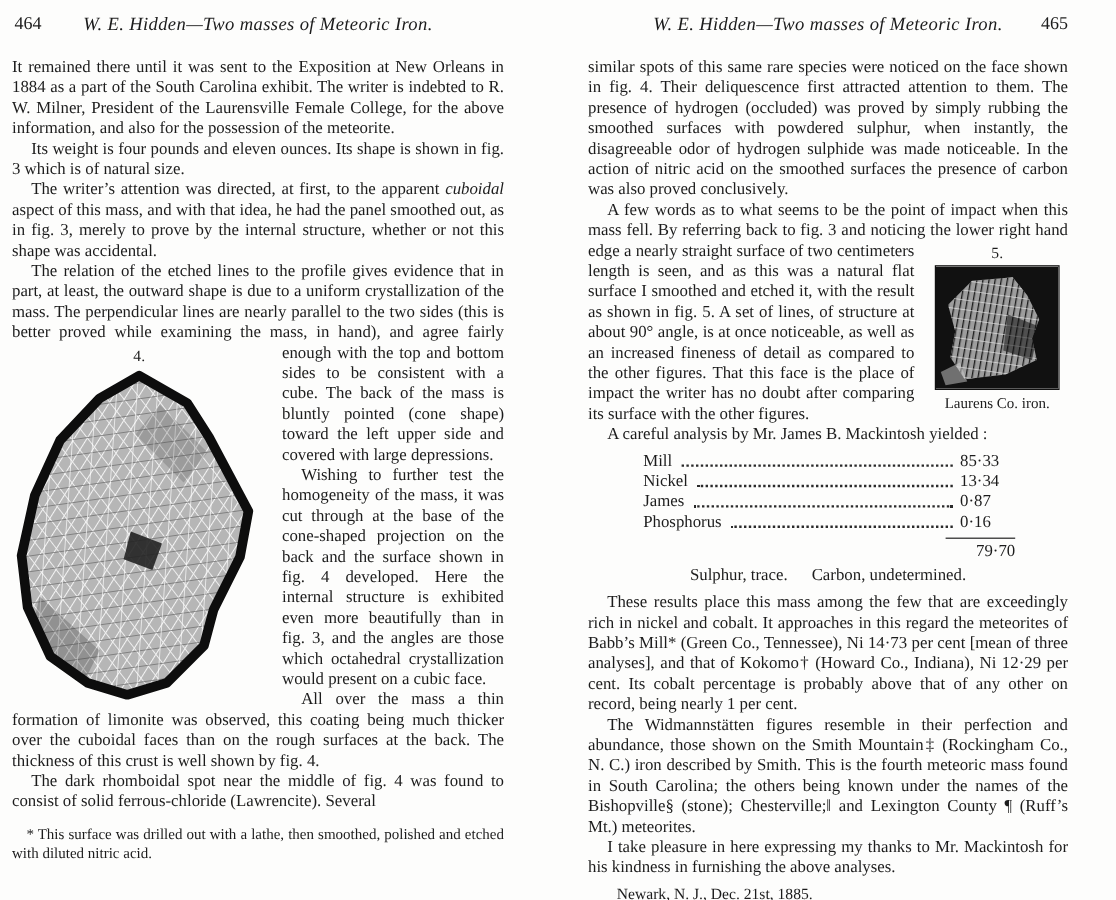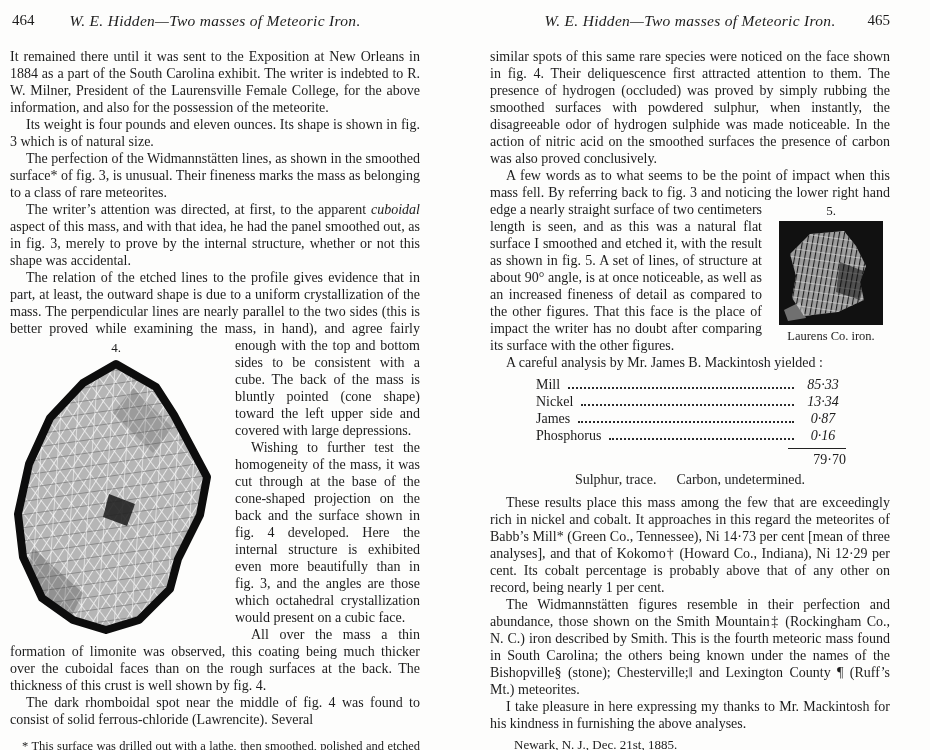--- a/index.html
+++ b/index.html
@@ -44,21 +44,21 @@
     text-align:center;display:block;
   }
   .fig5 svg{display:block;margin:0 auto;border:1px solid #111;}
   .fig-caption{display:block;font-size:12.5px;line-height:16px;text-indent:0;margin-top:3px;}
 
   
   .analysis{margin:5px 44px 2px 46px;}
   .a-row{display:flex;align-items:flex-end;height:17px;}
   .a-el{white-space:nowrap;}
   .a-dots{flex:1;border-bottom:2px dotted #2a2a2a;margin:0 6px 4px 8px;}
-  .a-val{width:46px;text-align:center;white-space:nowrap;font-style:italic;}
+  .a-val{width:46px;text-align:left;white-space:nowrap;}
   .a-total-rule{width:58px;border-top:1.2px solid #222;margin:4px 0 0 auto;}
   .a-total{text-align:right;margin-top:2px;}
   .a-note{text-align:center;margin:3px 0 6px 0;}
   .a-note .gap{display:inline-block;width:20px;}
 
   .dateline{font-size:13px;margin:4px 0 0 24px;text-align:left;}
   .left-footnote{margin-top:10px;font-size:12.5px;line-height:16px;text-align:justify;text-indent:12px;}
 </style>
 </head>
 <body>
@@ -67,21 +67,20 @@
 
   <div class="page page-left">
     <div class="running-head">
       <span class="pageno">464</span>
       <span class="title">W. E. Hidden—Two masses of Meteoric Iron.</span>
     </div>
 
     <div class="body-text">
       <p class="para no-indent">It remained there until it was sent to the Exposition at New Orleans in 1884 as a part of the South Carolina exhibit.  The writer is indebted to R. W. Milner, President of the Laurensville Female College, for the above information, and also for the possession of the meteorite.</p>
       <p class="para">Its weight is four pounds and eleven ounces.  Its shape is shown in fig. 3 which is of natural size.</p>
-      <p class="para">The perfection of the Widmannstätten lines, as shown in the smoothed surface* of fig. 3, is unusual.  Their fineness marks the mass as belonging to a class of rare meteorites.</p>
       <p class="para"><span>The writer’s attention was directed, at first, to the apparent </span><span class="ital">cuboidal</span><span> aspect of this mass, and with that idea, he had the panel smoothed out, as in fig. 3, merely to prove by the internal structure, whether or not this shape was accidental.</span></p>
 
       <p class="para">
         <span>The relation of the etched lines to the profile gives evidence that in part, at least, the outward shape is due to a uniform crystallization of the mass.  The perpendicular lines are nearly parallel to the two sides (this is better proved while examining the mass, in hand), and agree fairly enough with the top and</span>
         <span class="fig4">
           <span class="fig-label">4.</span>
           <svg width="206" height="278" viewBox="0 0 206 278" xmlns="http://www.w3.org/2000/svg">
             <defs>
               <pattern id="h1" width="9" height="9" patternUnits="userSpaceOnUse" patternTransform="rotate(32)">
                 <line x1="0" y1="0" x2="0" y2="9" stroke="#f4f4f4" stroke-width="1.7"></line>

